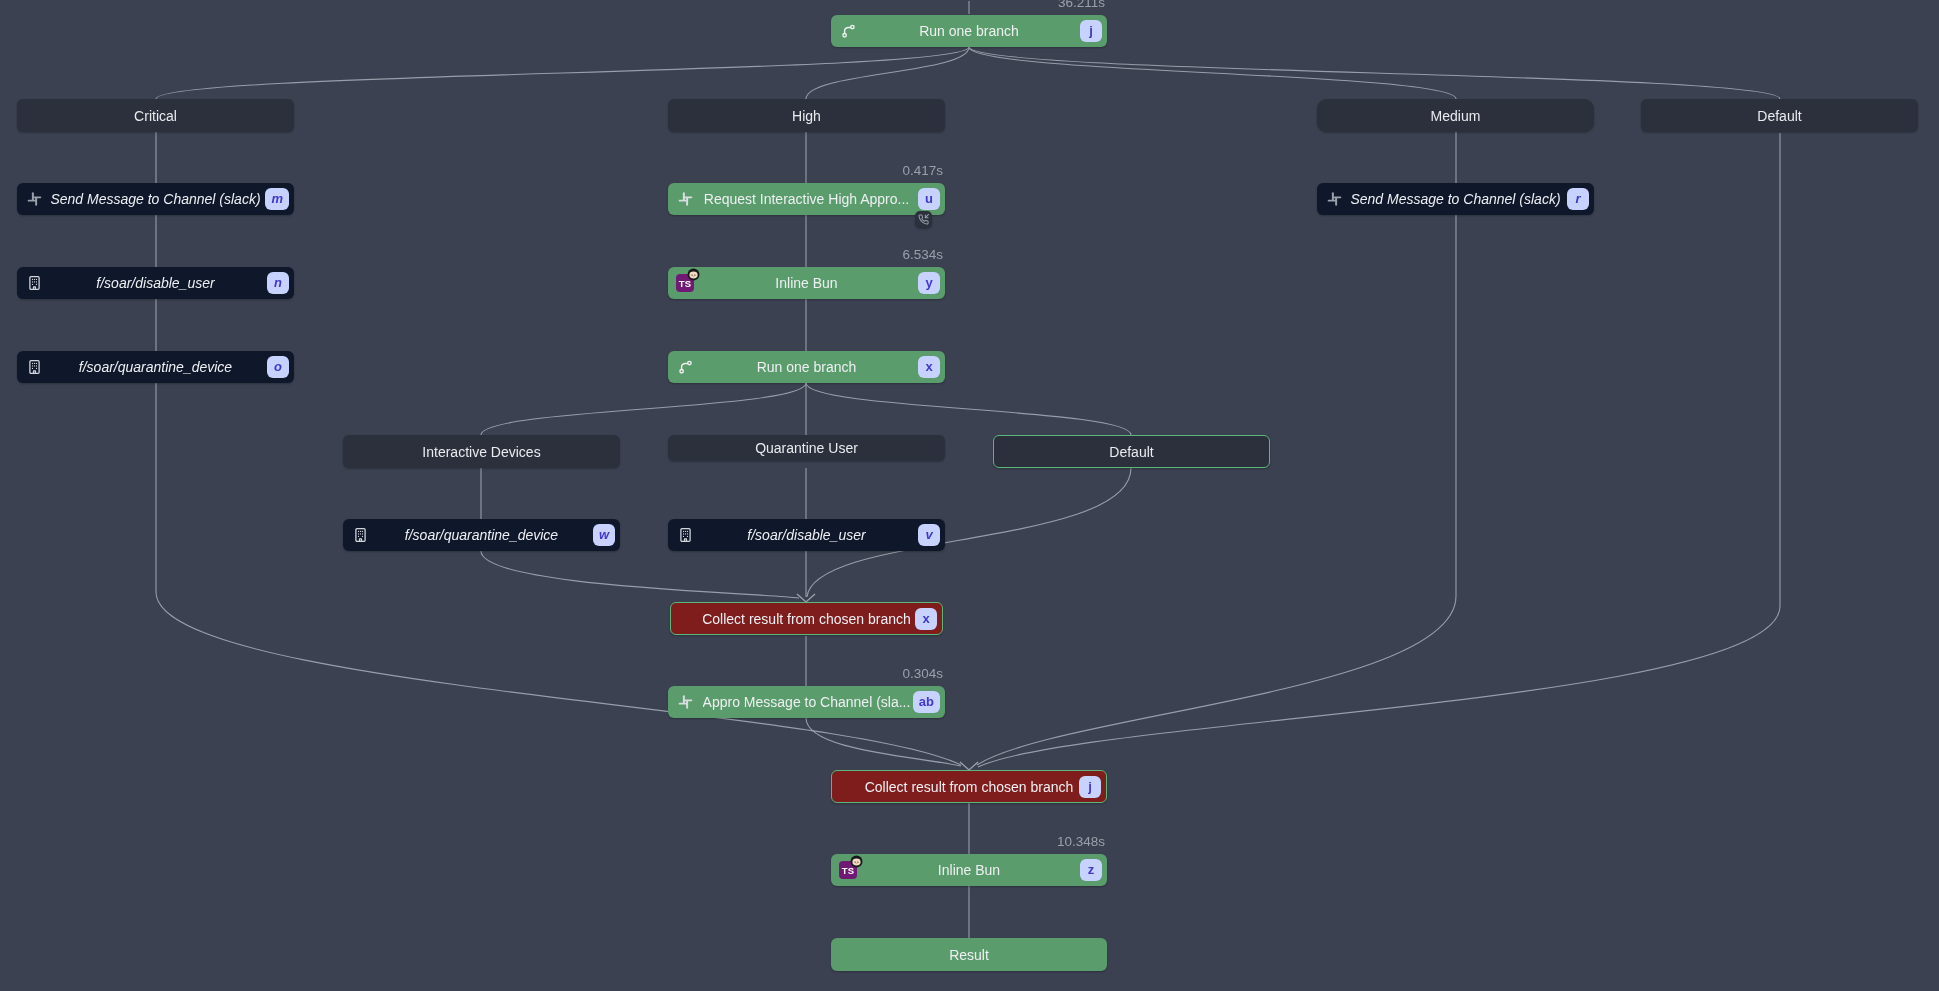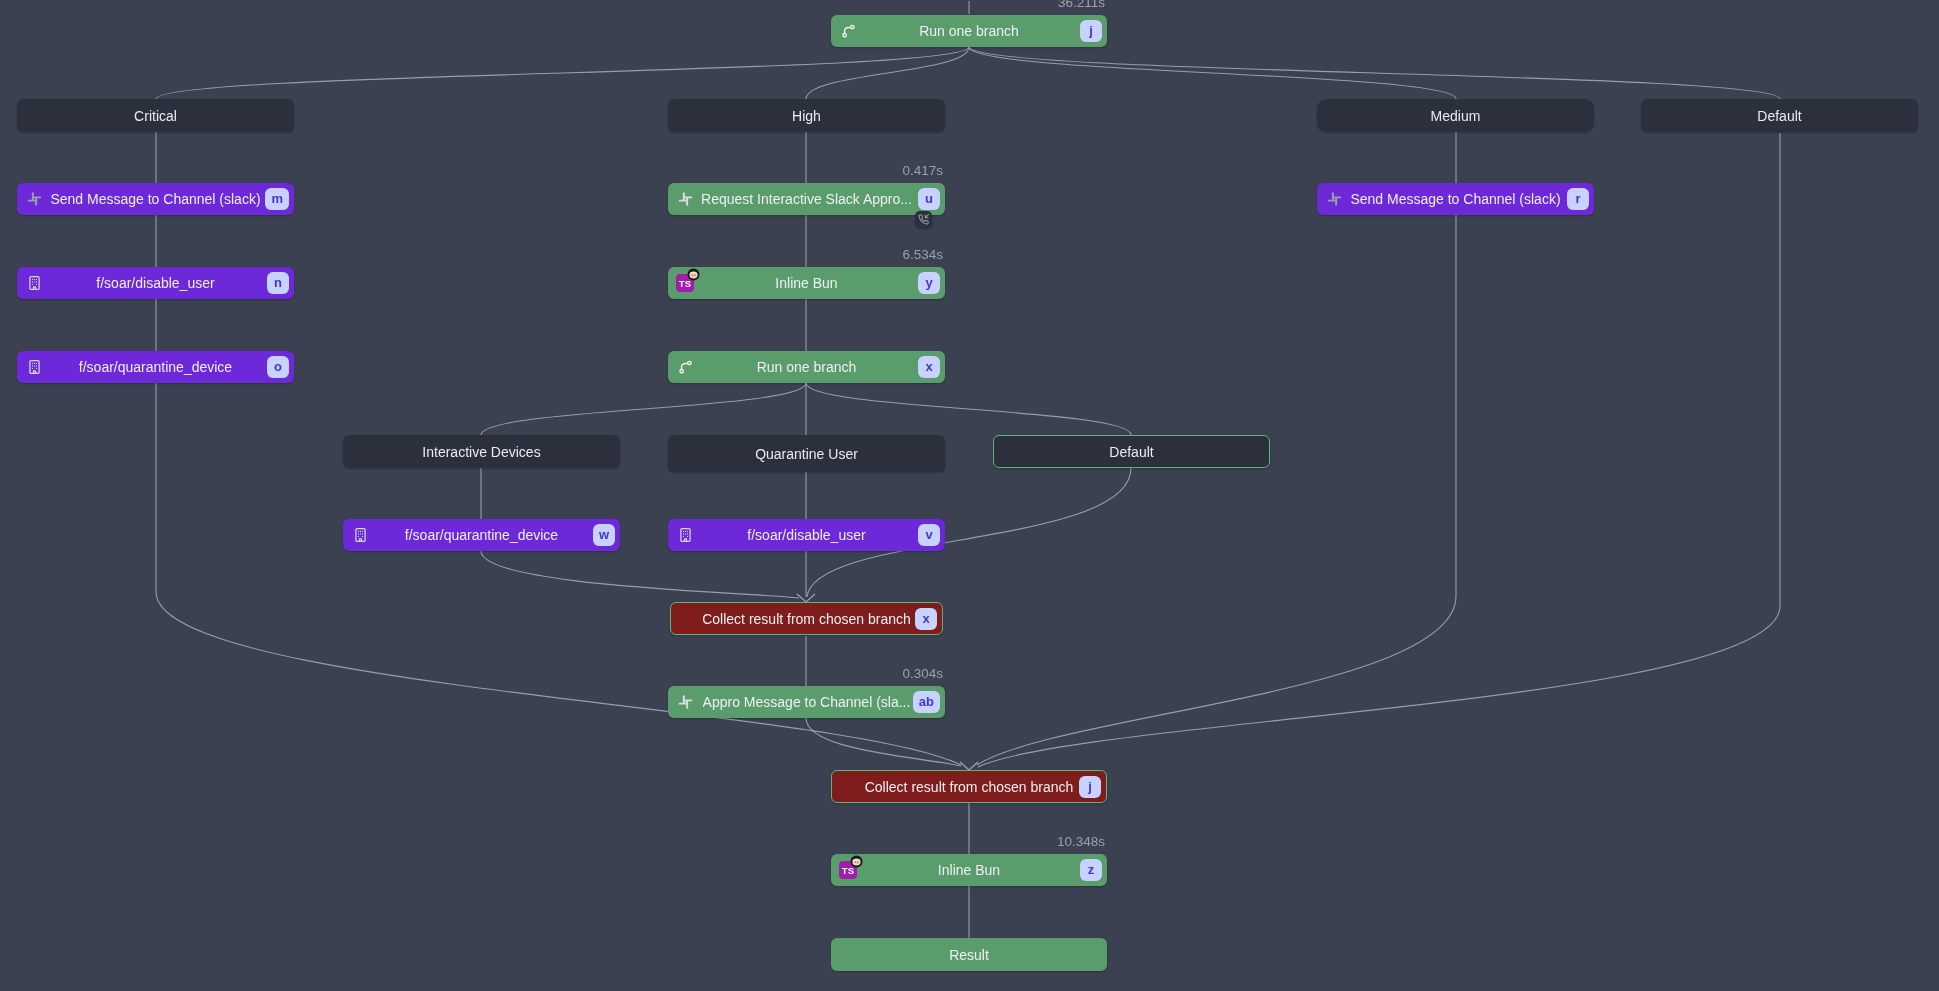--- a/index.html
+++ b/index.html
@@ -15,21 +15,21 @@
   .arrowhead{stroke:#a8aeb8;stroke-width:1.3;fill:none;opacity:0.9;}
 
   .node{
     position:absolute;z-index:2;
     display:flex;align-items:center;justify-content:center;
     border-radius:6px;box-sizing:border-box;
     font-size:14px;color:#eef0f3;
     box-shadow:0 1px 2px rgba(0,0,0,0.25);
     cursor:pointer;
   }
-  .node.dark{background:#6d28d9;}
+  .node.dark{background:#0f172a;font-style:italic;}
   .node.header{background:#2b303c;color:#e9ebee;}
   .node.header-selected{background:#2b303c;border:1px solid #5cb77a;color:#e9ebee;}
   .node.green{background:#5a9c6b;}
   .node.green-plain{background:#5a9c6b;text-align:center;}
   .node.outlined{background:#7f1d1d;border:1px solid #5cb77a;}
 
   .node .label{
     max-width:78%;overflow:hidden;white-space:nowrap;text-overflow:ellipsis;
     pointer-events:none;
   }
@@ -48,21 +48,21 @@
     display:flex;align-items:center;justify-content:center;
   }
   .icon svg{width:17px;height:17px;display:block;}
   .icon.slack{color:#9aa0aa;}
   .green .icon.slack{color:#d9dde2;}
   .icon.script{color:#d3d7dd;}
   .icon.branch{color:#eef0f2;}
 
   .tswrap{position:absolute;left:8px;top:50%;transform:translateY(-50%);width:18px;height:18px;}
   .ts-chip{
-    width:18px;height:18px;border-radius:4px;background:#a21caf;color:#fff;
+    width:18px;height:18px;border-radius:4px;background:#701a75;color:#fff;
     font-weight:700;font-size:9.5px;display:flex;align-items:center;justify-content:center;
     letter-spacing:0.2px;
   }
   .bun-chip{position:absolute;top:-6px;right:-6px;width:13px;height:13px;}
   .bun-chip svg{width:13px;height:13px;display:block;}
 
   .suspend-chip{
     position:absolute;right:13px;bottom:-13px;
     width:17px;height:17px;border-radius:5px;background:#2b303c;color:#9aa0aa;
     display:flex;align-items:center;justify-content:center;
@@ -166,21 +166,21 @@
     </div>
     <div class="node green" style="left: 668px; top: 183px; width: 277px; height: 32px;">
       <span class="icon slack">
         <svg viewBox="0 0 24 24" fill="none" stroke="currentColor" stroke-width="2.8" stroke-linecap="round">
           <path d="M9.7 3.8 v9.4"></path>
           <path d="M14.3 10.8 v9.4"></path>
           <path d="M10.8 9.7 h9.4"></path>
           <path d="M3.8 14.3 h9.4"></path>
         </svg>
       </span>
-      <span class="label">Request Interactive Slack Appro...</span>
+      <span class="label">Request Interactive High Appro...</span>
       <span class="badge">u</span>
       <span class="timing">0.417s</span>
       <span class="suspend-chip">
         <svg viewBox="0 0 24 24" fill="none" stroke="currentColor" stroke-width="2.2" stroke-linecap="round" stroke-linejoin="round">
           <polyline points="16 2 16 8 22 8"></polyline>
           <line x1="23" y1="1" x2="16" y2="8"></line>
           <path d="M22 16.92v3a2 2 0 0 1-2.18 2 19.79 19.79 0 0 1-8.63-3.07 19.5 19.5 0 0 1-6-6 19.79 19.79 0 0 1-3.07-8.67A2 2 0 0 1 4.11 2h3a2 2 0 0 1 2 1.72 12.84 12.84 0 0 0 .7 2.81 2 2 0 0 1-.45 2.11L8.09 9.91a16 16 0 0 0 6 6l1.27-1.27a2 2 0 0 1 2.11-.45 12.84 12.84 0 0 0 2.81.7A2 2 0 0 1 22 16.92z"></path>
         </svg>
       </span>
     </div>
@@ -208,21 +208,21 @@
           <circle cx="17.5" cy="6.5" r="2.4"></circle>
           <path d="M6.5 15.5 v-3.8 c0-3 2.4-4.6 5.4-4.6 h3"></path>
         </svg>
       </span>
       <span class="label">Run one branch</span>
       <span class="badge">x</span>
     </div>
     <div class="node header" style="left: 343px; top: 435px; width: 277px; height: 33px;">
       <span class="label">Interactive Devices</span>
     </div>
-    <div class="node header" style="left: 668px; top: 435px; width: 277px; height: 37px;">
+    <div class="node header" style="left: 668px; top: 435px; width: 277px; height: 26px;">
       <span class="label">Quarantine User</span>
     </div>
     <div class="node header-selected" style="left: 993px; top: 435px; width: 277px; height: 33px;">
       <span class="label">Default</span>
     </div>
     <div class="node dark" style="left: 343px; top: 519px; width: 277px; height: 32px;">
       <span class="icon script">
         <svg viewBox="0 0 24 24" fill="none" stroke="currentColor" stroke-width="1.8" stroke-linecap="round" stroke-linejoin="round">
           <rect x="5.5" y="3" width="13" height="18" rx="1.5"></rect>
           <path d="M9.2 7h.01M12 7h.01M14.8 7h.01M9.2 10.5h.01M12 10.5h.01M14.8 10.5h.01M9.2 14h.01M14.8 14h.01"></path>

